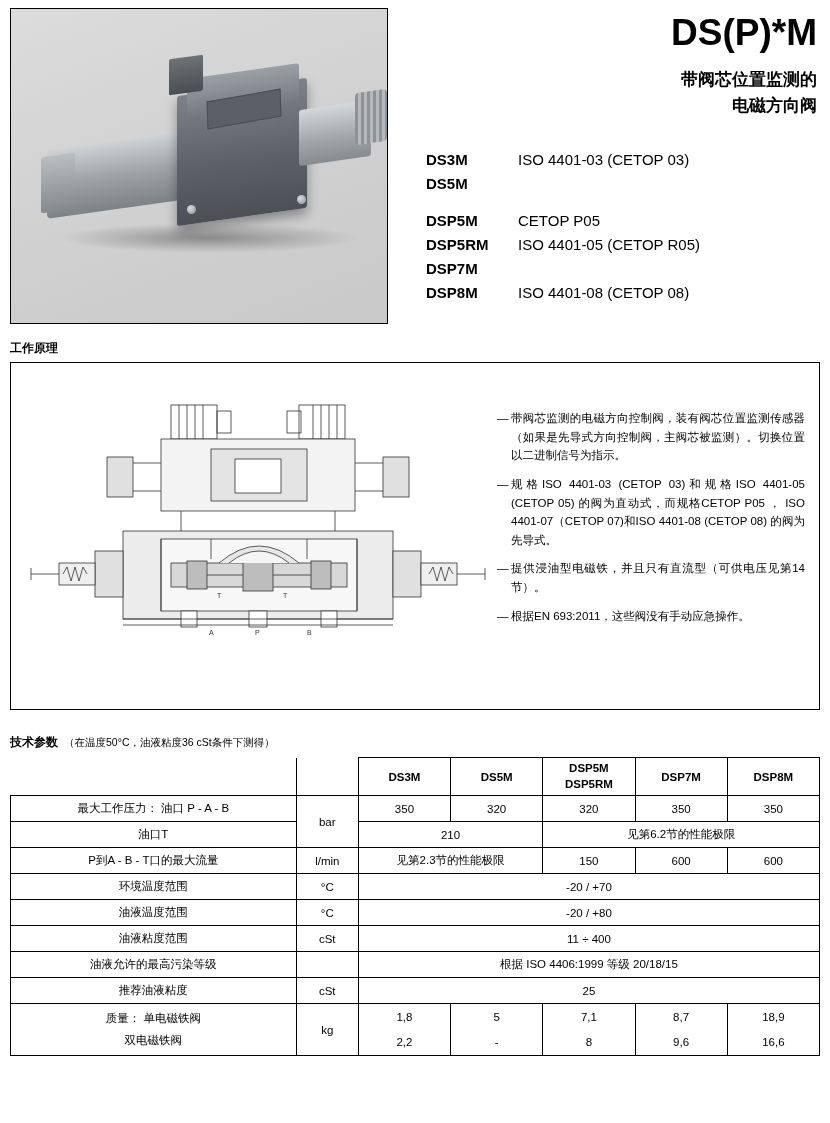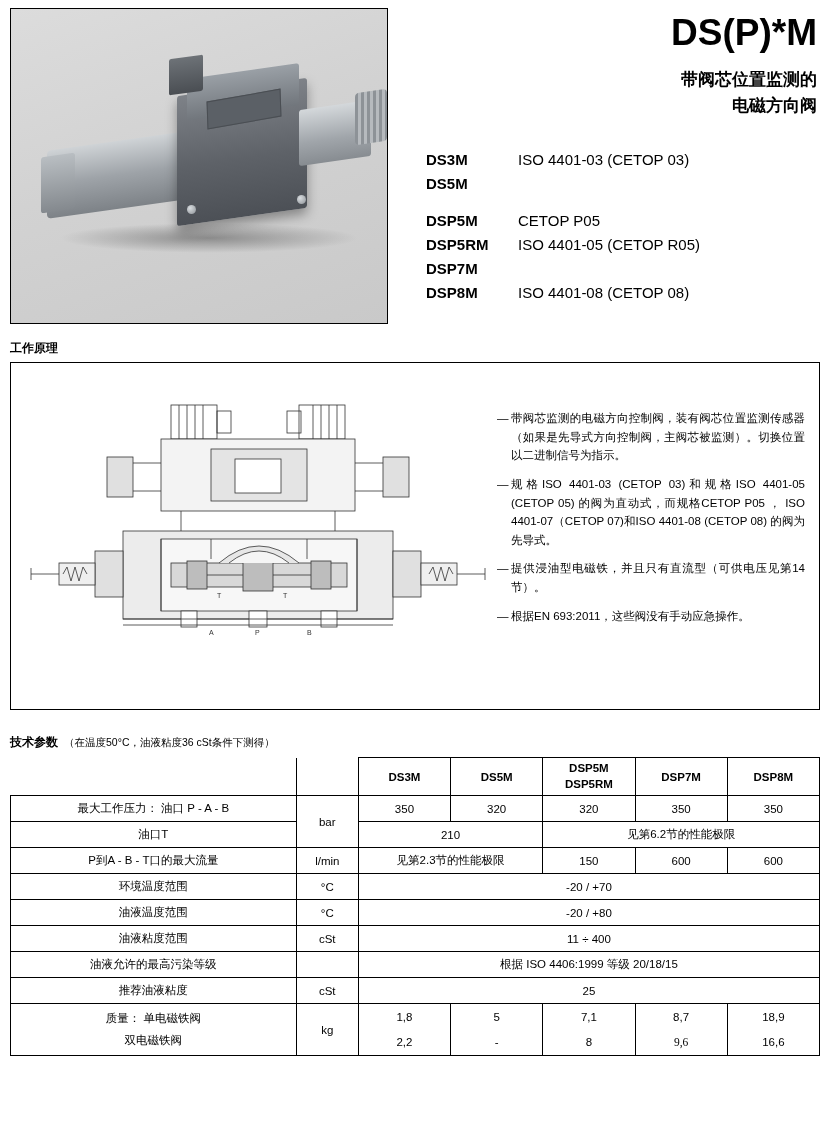--- a/index.html
+++ b/index.html
@@ -466,17 +466,17 @@
     <td style="border-bottom:none;">5</td>
     <td style="border-bottom:none;">7,1</td>
     <td style="border-bottom:none;">8,7</td>
     <td style="border-bottom:none;">18,9</td>
   </tr>
   <tr>
     <td class="lbl indent" style="border-top:none;padding-top:0;">双电磁铁阀</td>
     <td style="border-top:none;">2,2</td>
     <td style="border-top:none;">-</td>
     <td style="border-top:none;">8</td>
-    <td style="border-top:none;font-family:Liberation Serif, serif;">9,6</td>
+    <td style="border-top:none;">9,6</td>
     <td style="border-top:none;">16,6</td>
   </tr>
 </tbody>
   </table>
 
 </body></html>

